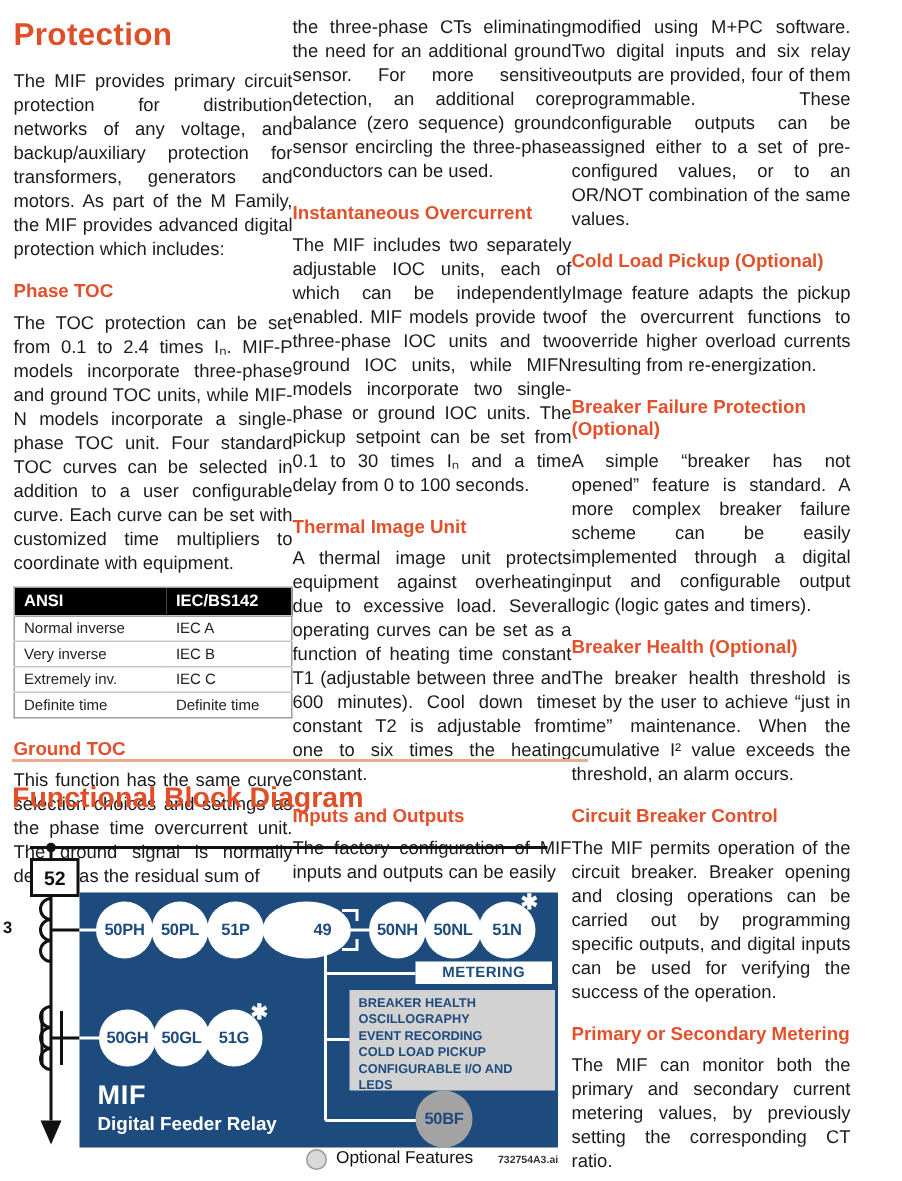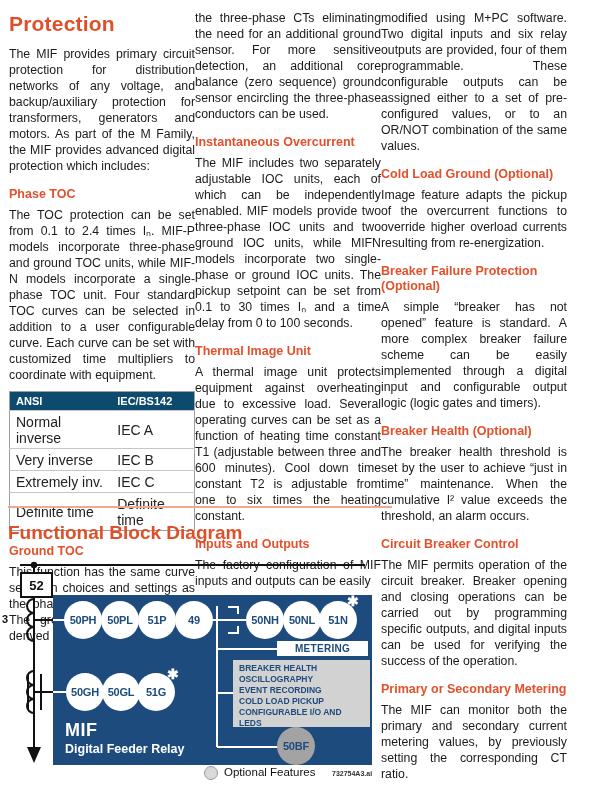--- a/index.html
+++ b/index.html
@@ -9,24 +9,24 @@
   }
   
   .text-section { position:absolute; top:10px; left:9px; width:587px; display:flex; }
   .col { width:186px; flex:none; }
   .h-main { font-size:21px; font-weight:bold; color:#df4f28; margin:2px 0 10px 0; letter-spacing:0.2px; }
   .h-sub  { font-size:12.5px; font-weight:bold; color:#e2512c; margin:13px 0 5px 0; line-height:15px; }
   .body-p { font-size:12.3px; line-height:16px; text-align:justify; margin:0 0 2px 0; }
   
   .curve-table { width:100%; border-collapse:collapse; margin:8px 0 2px 0; border:1px solid #9aa0a6; }
   .curve-table th {
-    background:#0c4a6e; color:#ffffff; font-size:11px; text-align:left;
+    background:#000000; color:#ffffff; font-size:11px; text-align:left;
     padding:3px 6px; font-weight:bold;
   }
-  .curve-table td { font-size:14px; padding:2.5px 6px; border-top:1px solid #c3c6ca; color:#222; }
+  .curve-table td { font-size:10px; padding:2.5px 6px; border-top:1px solid #c3c6ca; color:#222; }
   .curve-table .c2 { width:45%; }
   
   .divider { position:absolute; top:506px; left:8px; width:384px; height:2px; background:#ecab8e; }
   
   .fbd-heading { position:absolute; top:522px; left:8px; font-size:19px; font-weight:bold; color:#df4f28; }
   .diagram { position:absolute; top:540px; left:0; width:499px; height:247px; }
   .blue-panel { position:absolute; left:53px; top:55px; width:319px; height:170px; background:#1e4b7d; }
   .line-svg { position:absolute; left:0; top:0; }
   .unit {
     position:absolute; width:38px; height:38px; border-radius:50%;
@@ -105,21 +105,21 @@
       <div class="h-sub">Instantaneous Overcurrent</div>
       <p class="body-p">The MIF includes two separately adjustable IOC units, each of which can be independently enabled. MIF models provide two three-phase IOC units and two ground IOC units, while MIFN models incorporate two single-phase or ground IOC units. The pickup setpoint can be set from 0.1 to 30 times Iₙ and a time delay from 0 to 100 seconds.</p>
       <div class="h-sub">Thermal Image Unit</div>
       <p class="body-p">A thermal image unit protects equipment against overheating due to excessive load. Several operating curves can be set as a function of heating time constant T1 (adjustable between three and 600 minutes). Cool down time constant T2 is adjustable from one to six times the heating constant.</p>
       <div class="h-sub">Inputs and Outputs</div>
       <p class="body-p">The factory configuration of MIF inputs and outputs can be easily</p>
     </div>
 
     <div class="col">
       <p class="body-p">modified using M+PC software. Two digital inputs and six relay outputs are provided, four of them programmable. These configurable outputs can be assigned either to a set of pre-configured values, or to an OR/NOT combination of the same values.</p>
-      <div class="h-sub">Cold Load Ground (Optional)</div>
+      <div class="h-sub">Cold Load Pickup (Optional)</div>
       <p class="body-p">Image feature adapts the pickup of the overcurrent functions to override higher overload currents resulting from re-energization.</p>
       <div class="h-sub">Breaker Failure Protection (Optional)</div>
       <p class="body-p">A simple “breaker has not opened” feature is standard. A more complex breaker failure scheme can be easily implemented through a digital input and configurable output logic (logic gates and timers).</p>
       <div class="h-sub">Breaker Health (Optional)</div>
       <p class="body-p">The breaker health threshold is set by the user to achieve “just in time” maintenance. When the cumulative I² value exceeds the threshold, an alarm occurs.</p>
       <div class="h-sub">Circuit Breaker Control</div>
       <p class="body-p">The MIF permits operation of the circuit breaker. Breaker opening and closing operations can be carried out by programming specific outputs, and digital inputs can be used for verifying the success of the operation.</p>
       <div class="h-sub">Primary or Secondary Metering</div>
       <p class="body-p">The MIF can monitor both the primary and secondary current metering values, by previously setting the corresponding CT ratio.</p>
     </div>
@@ -156,21 +156,21 @@
         <path d="M217,207 H278"></path>
       </g>
     </svg>
 
     <div class="breaker-box">52</div>
     <div class="phase-count">3</div>
 
     <div class="unit" style="left:64px;  top:61px;">50PH</div>
     <div class="unit" style="left:101px; top:61px;">50PL</div>
     <div class="unit" style="left:138px; top:61px;">51P</div>
-    <div class="unit" style="left:175px; top:61px;">49</div>
+    <div class="unit" style="left:175px; top:61px;padding-left:21px;">49</div>
 
     <div class="unit" style="left:246px; top:61px;">50NH</div>
     <div class="unit" style="left:283px; top:61px;">50NL</div>
     <div class="unit" style="left:319px; top:61px;">51N</div>
     <div class="asterisk" style="left:347px; top:53px;">✱</div>
 
     <div class="unit" style="left:66px;  top:133px;">50GH</div>
     <div class="unit" style="left:102px; top:133px;">50GL</div>
     <div class="unit" style="left:137px; top:133px;">51G</div>
     <div class="asterisk" style="left:167px; top:126px;">✱</div>

